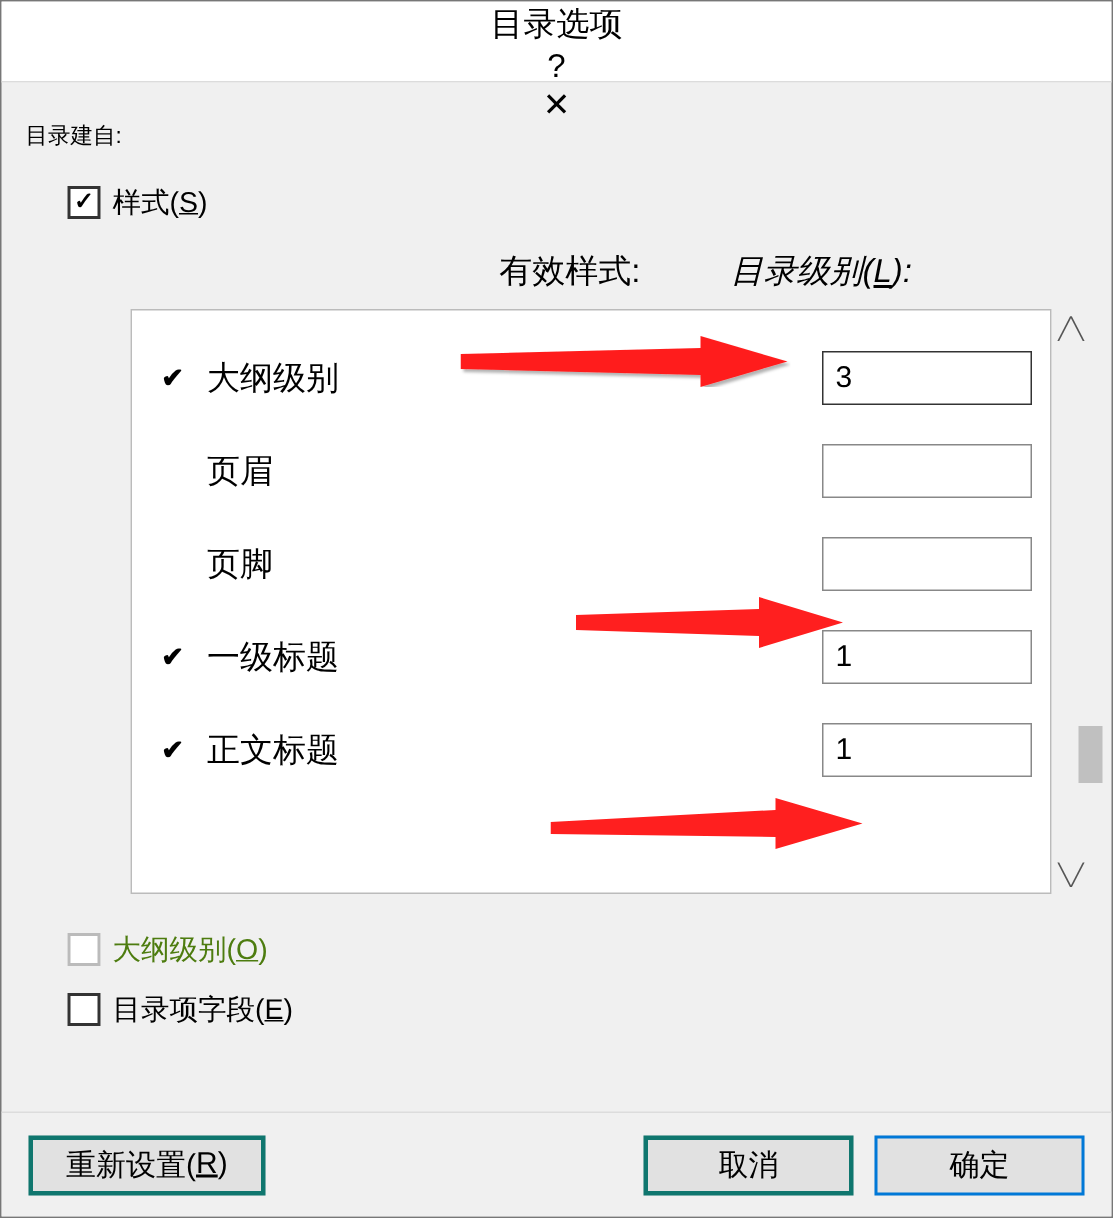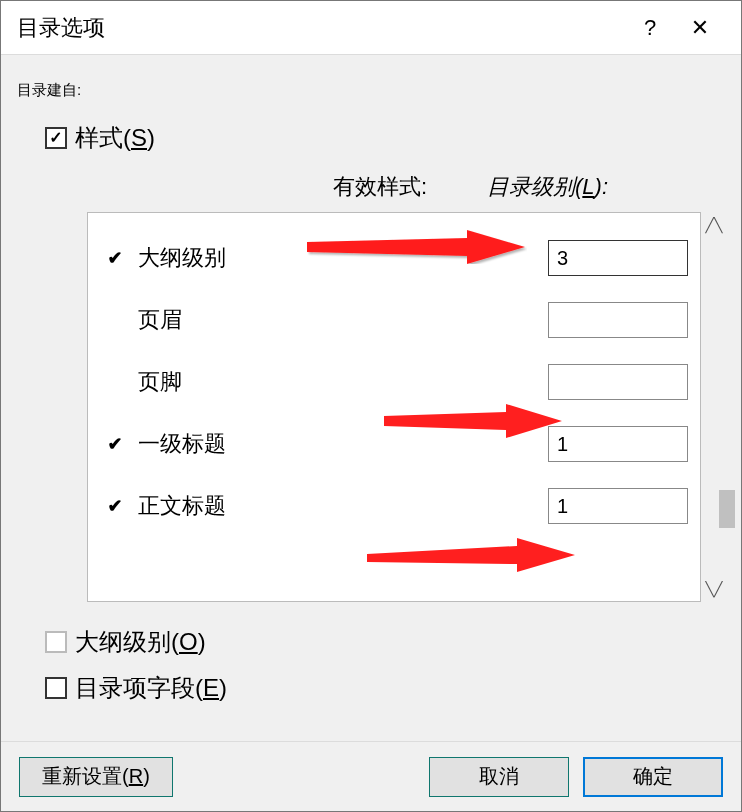--- a/index.html
+++ b/index.html
@@ -17,20 +17,21 @@
       position: relative;
       border: 1px solid #777;
     }
     .titlebar {
       height: 54px;
       background: #fff;
       border-bottom: 1px solid #dcdcdc;
       display: flex;
       align-items: center;
       padding: 0 16px;
+      flex-direction: column;
     }
     .titlebar-title {
       flex: 1;
       font-size: 22px;
     }
     .titlebar-btn {
       width: 50px;
       height: 54px;
       display: flex;
       align-items: center;
@@ -44,21 +45,21 @@
     }
     .source-label {
       font-size: 15px;
       margin-bottom: 22px;
     }
     .checkbox-row {
       display: flex;
       align-items: center;
       margin-left: 28px;
       margin-bottom: 18px;
-      font-size: 24px;
+      font-size: 19px;
       text-align: center;
     }
     .checkbox {
       width: 22px;
       height: 22px;
       border: 2px solid #333;
       margin-right: 8px;
       display: inline-flex;
       align-items: center;
       justify-content: center;
@@ -68,21 +69,21 @@
     }
     .checkbox.checked::after {
       content: "✓";
       font-weight: bold;
     }
     .checkbox.disabled {
       border-color: #bbb;
       color: #bbb;
     }
     .disabled-text {
-      color: #000000;
+      color: #4d7c0f;
     }
     .headers {
       display: flex;
       margin-left: 70px;
       margin-bottom: 10px;
       font-size: 22px;
     }
     .header-left {
       flex: 0 0 340px;
       text-align: right;
@@ -179,21 +180,21 @@
       height: 70px;
       border-top: 1px solid #dcdcdc;
       display: flex;
       align-items: center;
       padding: 0 18px;
       background: #f0f0f0;
     }
     .btn {
       height: 40px;
       padding: 0 22px;
-      border: 1px solid #0f766e;
+      border: 3px solid #0f766e;
       background: #e1e1e1;
       font-size: 20px;
       font-family: inherit;
       cursor: default;
       display: flex;
       align-items: center;
       justify-content: center;
       min-width: 140px;
     }
     .btn-primary {

